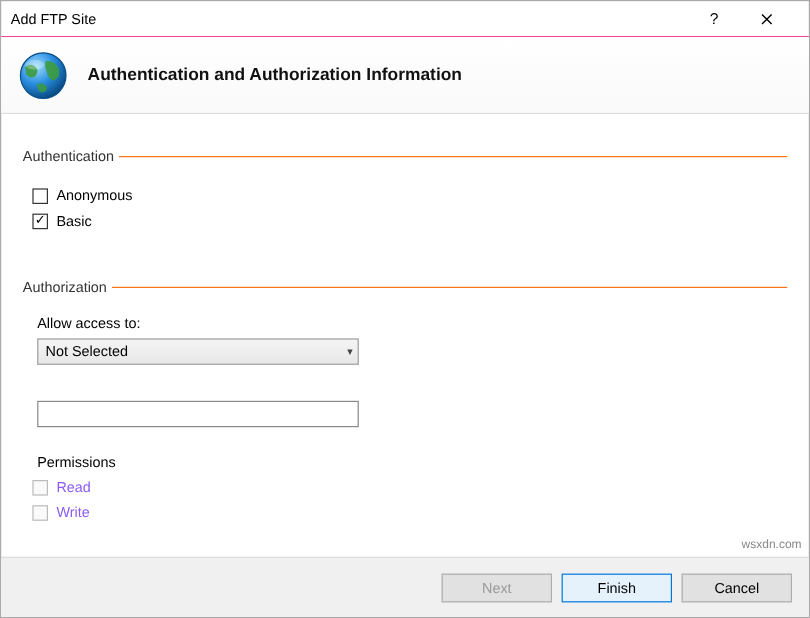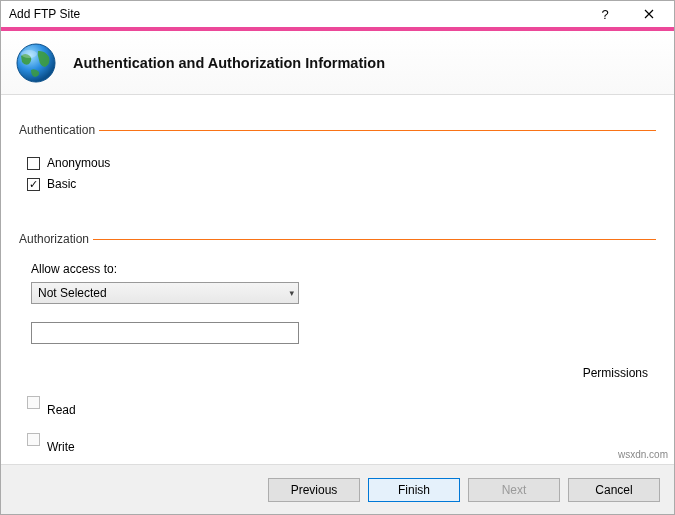--- a/index.html
+++ b/index.html
@@ -15,24 +15,24 @@
     }
     .window {
       width: 675px;
       height: 515px;
       border: 1px solid #aaa;
       background: #fff;
       position: relative;
     }
     .titlebar {
       height: 30px;
-      border-bottom: 4px solid #ec4899;
-      display: flex;
-      align-items: center;
-      padding: 0 3px 0 8px;
+      border-bottom: 1px solid #ec4899;
+      display: flex;
+      align-items: center;
+      padding: 0 13px 0 8px;
     }
     .titlebar-title {
       flex: 1;
       font-size: 12px;
       color: #000;
     }
     .titlebar-btn {
       width: 44px;
       height: 29px;
       display: flex;
@@ -98,50 +98,49 @@
     .checkbox.disabled {
       border-color: #bbb;
       background: #fafafa;
     }
     .checkmark {
       font-size: 11px;
       line-height: 1;
       color: #000;
     }
     .checkbox-label { color: #000; }
-    .checkbox-label.disabled { color: #000000; margin-top: 16px; }
+    .checkbox-label.disabled { color: #8b5cf6; }
     .field-label {
       margin: 4px 0 6px 4px;
       color: #000;
     }
     .select {
       width: 268px;
       height: 22px;
       border: 1px solid #999;
       background: linear-gradient(#f4f4f4,#e8e8e8);
       display: flex;
       align-items: center;
       justify-content: space-between;
       padding: 0 4px 0 6px;
-      margin: 0 0 4px 4px;
+      margin: 0 0 16px 4px;
     }
     .select-text { color: #000; }
     .select-arrow { font-size: 9px; color: #444; }
     .textinput {
       width: 268px;
       height: 22px;
       border: 1px solid #888;
       background: #fff;
       margin: 14px 0 0 4px;
       padding: 0 4px;
     }
     .perm-label {
       margin: 22px 0 6px 4px;
       color: #000;
-      text-align: right;
     }
     .footer {
       position: absolute;
       left: 0; right: 0; bottom: 0;
       height: 50px;
       border-top: 1px solid #ddd;
       background: #f0f0f0;
       display: flex;
       align-items: center;
       justify-content: flex-end;
@@ -249,19 +248,18 @@
         <span class="checkbox disabled"></span>
         <span class="checkbox-label disabled">Write</span>
       </div>
     </fieldset>
 
   </div>
 
   <div class="watermark">wsxdn.com</div>
 
   <div class="footer">
-    <div class="btn">Previous</div>
+    <div class="btn disabled">Next</div>
     <div class="btn default">Finish</div>
-    <div class="btn disabled">Next</div>
     <div class="btn">Cancel</div>
   </div>
 
 </div>
 
 </body></html>

